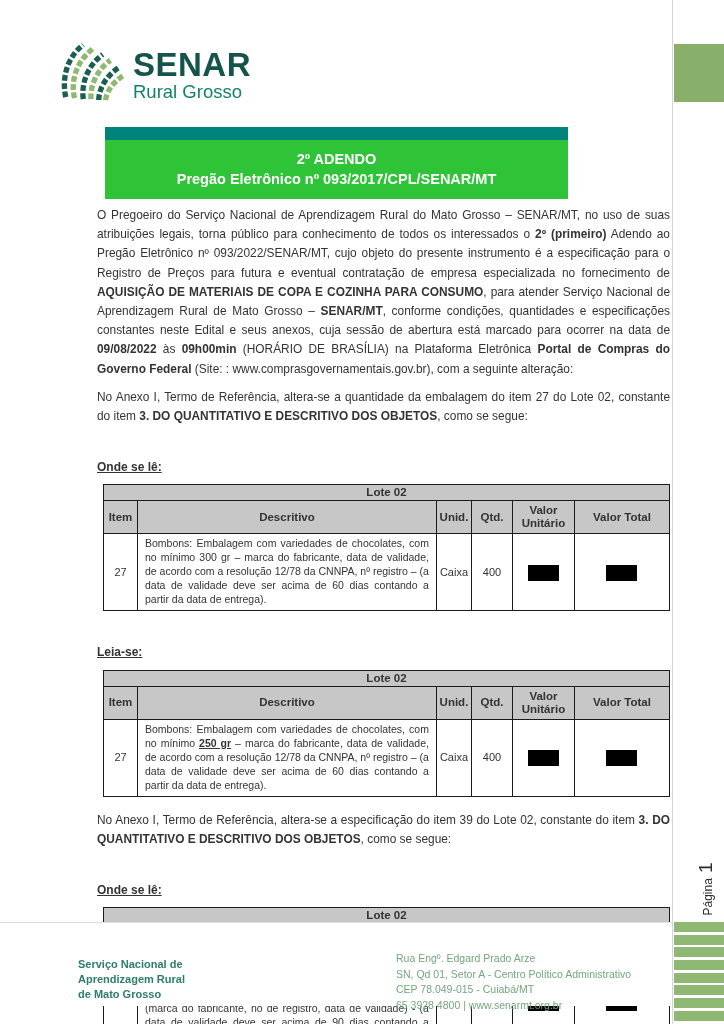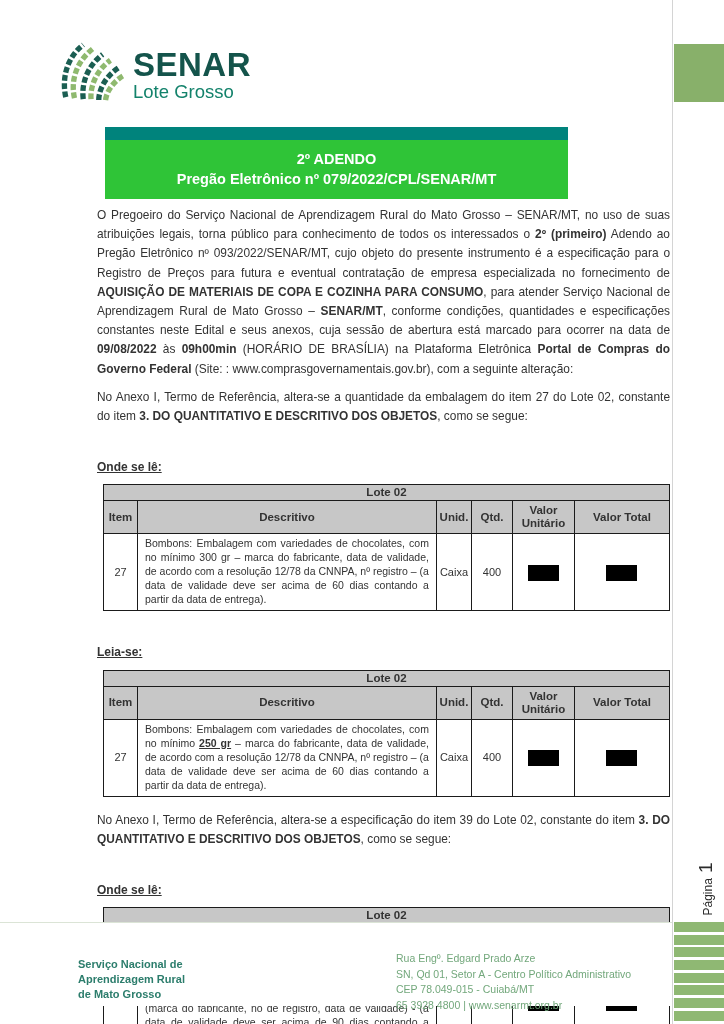--- a/index.html
+++ b/index.html
@@ -80,29 +80,29 @@
     <svg width="66" height="64" viewBox="0 0 68 64" aria-hidden="true">
       <path class="blade-dark" d="M8,60 C4,42 8,20 26,6"></path>
       <path class="blade-light" d="M17,61 C13,44 18,24 36,10"></path>
       <path class="blade-dark" d="M26,62 C24,46 30,28 46,16"></path>
       <path class="blade-light" d="M34,62 C33,48 40,32 54,22"></path>
       <path class="blade-dark" d="M42,63 C42,51 50,38 62,30"></path>
       <path class="blade-light" d="M49,63 C50,54 57,44 67,38"></path>
     </svg>
     <div class="logo-text">
       <div class="logo-name">SENAR</div>
-      <div class="logo-sub">Lote Grosso</div>
+      <div class="logo-sub">Rural Grosso</div>
     </div>
   </div>
 
   <div class="band">
     <div class="band-teal"></div>
     <div class="band-green">
       <div class="band-line">2º ADENDO</div>
-      <div class="band-line">Pregão Eletrônico nº 079/2022/CPL/SENAR/MT</div>
+      <div class="band-line">Pregão Eletrônico nº 093/2017/CPL/SENAR/MT</div>
     </div>
   </div>
 
   <div class="content">
     <p><span>O Pregoeiro do Serviço Nacional de Aprendizagem Rural do Mato Grosso – SENAR/MT, no uso de suas atribuições legais, torna público para conhecimento de todos os interessados o </span><span class="seg-b">2º (primeiro)</span><span> Adendo ao Pregão Eletrônico nº 093/2022/SENAR/MT, cujo objeto do presente instrumento é a especificação para o Registro de Preços para futura e eventual contratação de empresa especializada no fornecimento de </span><span class="seg-b">AQUISIÇÃO DE MATERIAIS DE COPA E COZINHA PARA CONSUMO</span><span>, para atender Serviço Nacional de Aprendizagem Rural de Mato Grosso – </span><span class="seg-b">SENAR/MT</span><span>, conforme condições, quantidades e especificações constantes neste Edital e seus anexos, cuja sessão de abertura está marcado para ocorrer na data de </span><span class="seg-b">09/08/2022</span><span> às </span><span class="seg-b">09h00min</span><span> (HORÁRIO DE BRASÍLIA) na Plataforma Eletrônica </span><span class="seg-b">Portal de Compras do Governo Federal</span><span> (Site: : www.comprasgovernamentais.gov.br), com a seguinte alteração:</span></p>
     <p><span>No Anexo I, Termo de Referência, altera-se a quantidade da embalagem do item 27 do Lote 02, constante do item </span><span class="seg-b">3. DO QUANTITATIVO E DESCRITIVO DOS OBJETOS</span><span>, como se segue:</span></p>
 
     <div class="section-label">Onde se lê:</div>
     <div class="table-slot">
         <table class="doc-table">

